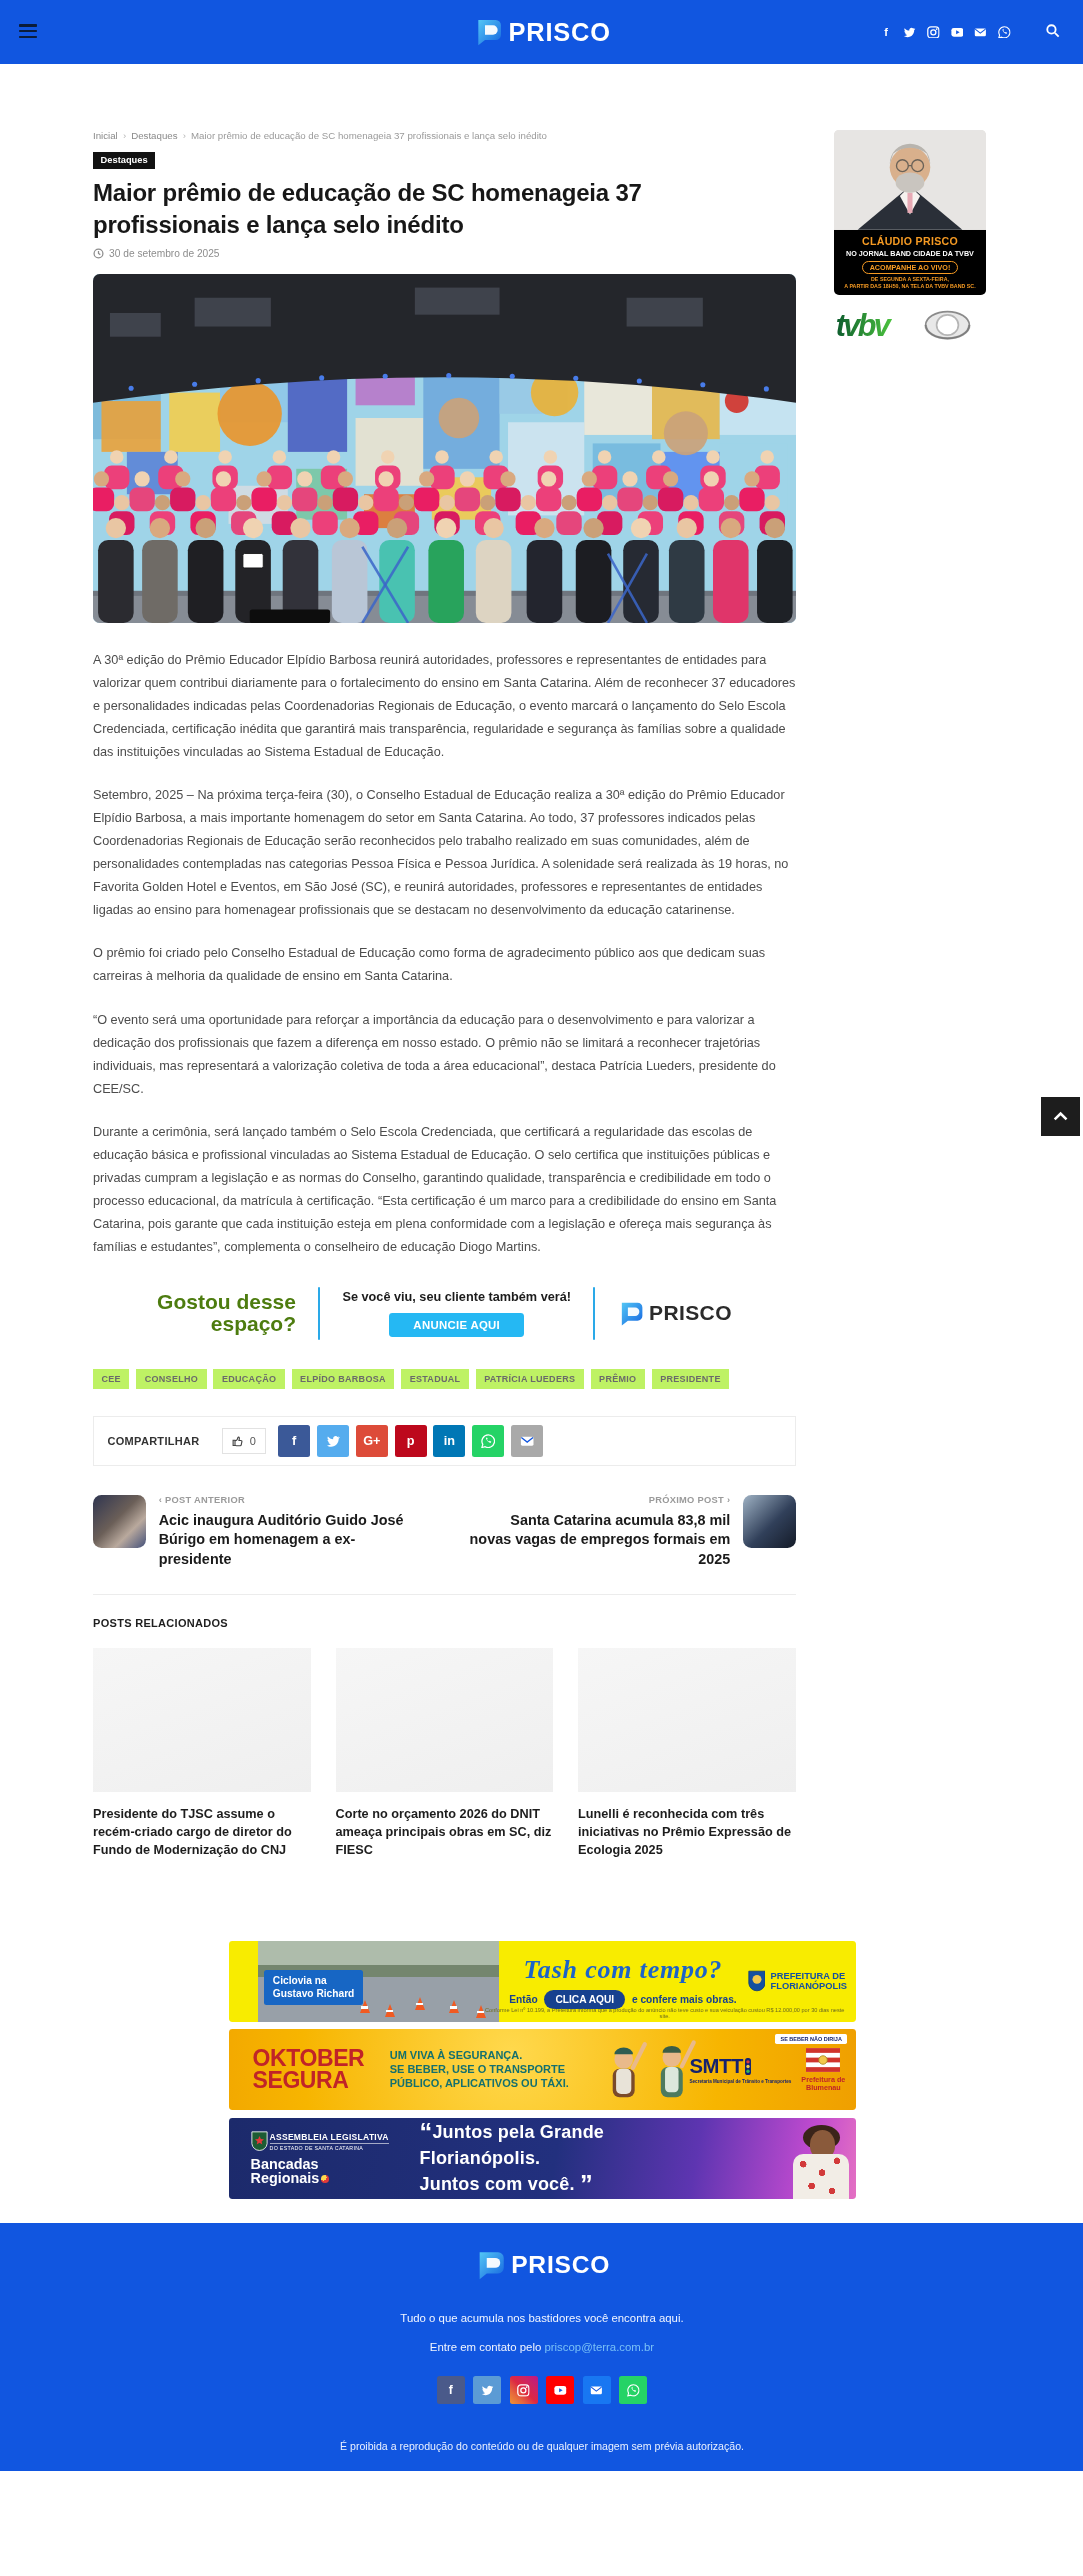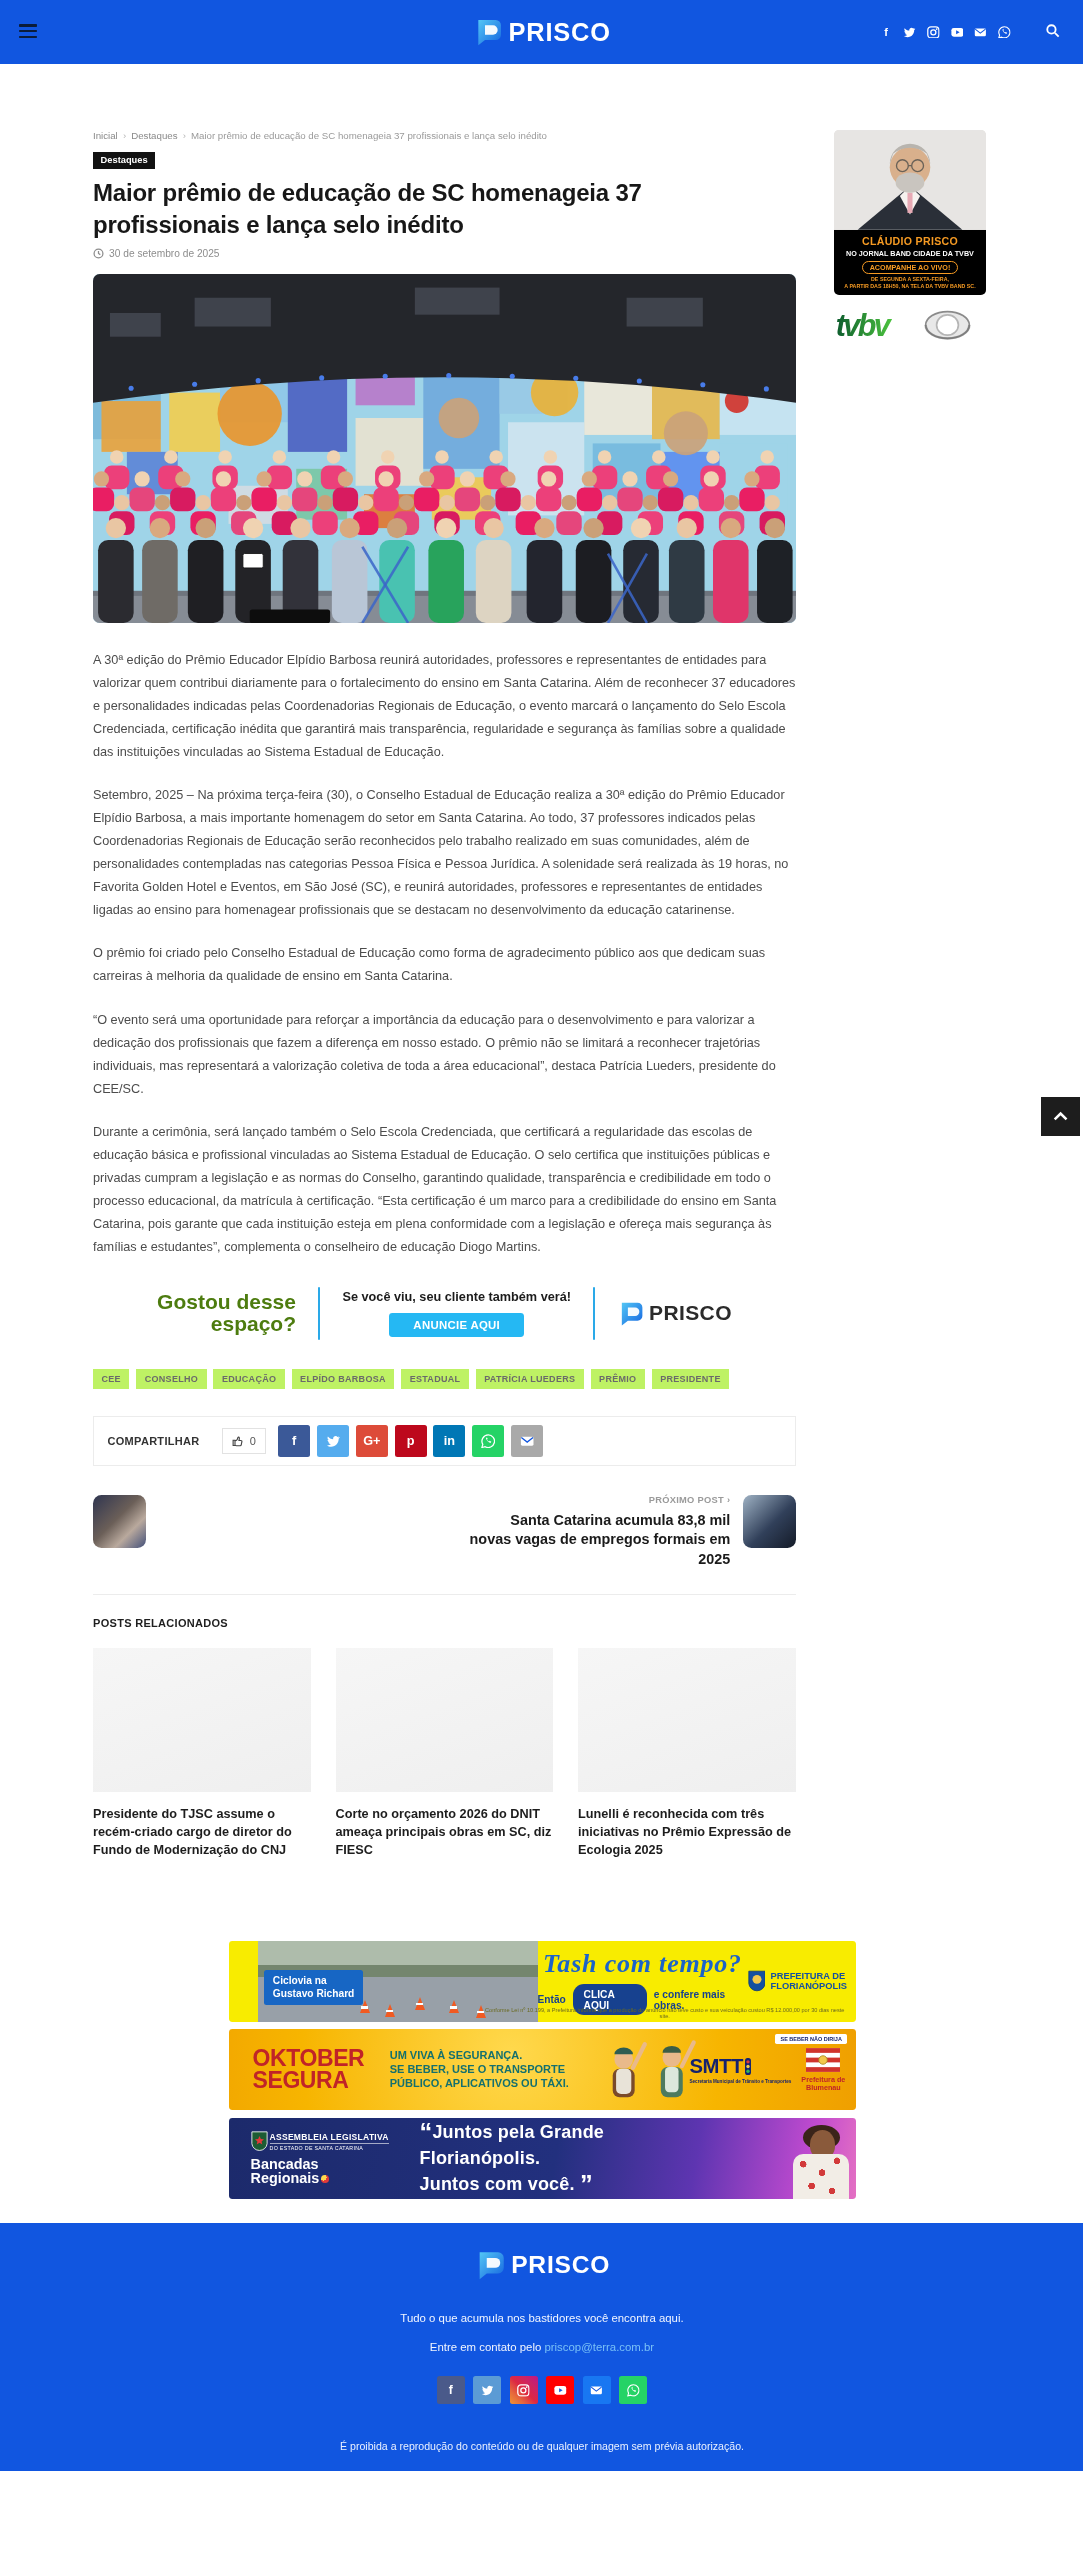--- a/index.html
+++ b/index.html
@@ -103,21 +103,21 @@
   
   .to-top { position:absolute; top:1097px; right:4.2px; width:39px; height:39px; background:#1d1d1d; display:flex; align-items:center; justify-content:center; cursor:pointer; z-index:5; }
   .to-top svg { width:15.2px; height:10.2px; stroke:#fff; stroke-width:3; fill:none; }
 
   
   .banners { width:627px; margin:81px auto 0; display:flex; flex-direction:column; gap:7.6px; }
   .banner { height:81px; border-radius:3.4px; position:relative; overflow:hidden; cursor:pointer; }
 
   
   .b1 { background:#f8ec00; display:flex; }
-  .b1-photo { width:280px; height:100%; position:relative; flex:none; margin-left:29px;
+  .b1-photo { width:241px; height:100%; position:relative; flex:none; margin-left:29px;
     background:linear-gradient(#aebcab 0 30%, #74866e 30% 44%, #98a0a8 44% 100%); }
   .b1-label { position:absolute; left:6.8px; top:29px; background:#1766c4; color:#fff; font-weight:800; font-size:10.2px; line-height:1.25; padding:5.1px 8.5px; border-radius:2.5px; }
   .cone { position:absolute; bottom:8.5px; width:0; height:0; border-left:5.1px solid transparent; border-right:5.1px solid transparent; border-bottom:13.5px solid #f05a22; }
   .cone:after{content:"";position:absolute;left:-3.4px;top:6px;width:6.8px;height:2.5px;background:#fff;}
   .b1-mid { flex:1; display:flex; flex-direction:column; align-items:center; justify-content:center; padding-top:1.7px; }
   .b1-headline { font-family:"Liberation Serif","DejaVu Serif",serif; font-style:italic; font-weight:700; font-size:26px; color:#1c63c9; letter-spacing:0.8px; }
   .b1-cta-row { margin-top:5.1px; display:flex; align-items:center; gap:6.8px; font-size:10.2px; font-weight:800; color:#17418f; }
   .b1-cta { background:#17418f; color:#fff; font-weight:900; font-size:10.2px; padding:4.2px 11px; border-radius:11px; }
   .b1-brand { width:108px; flex:none; display:flex; align-items:center; gap:5.1px; padding-right:8.5px; }
   .b1-brand-txt { color:#1450a0; font-weight:900; font-size:9.3px; line-height:1.1; }
@@ -535,20 +535,24 @@
               <use href="#i-mail"></use>
             </svg>
           </span>
       </div>
     </div>
 
     
     <div class="post-nav">
       <div class="pn prev">
         <div class="pn-thumb prev-img"></div>
+        <div>
+          <div class="pn-label">‹ POST ANTERIOR</div>
+          <div class="pn-title">Acic inaugura Auditório Guido José Búrigo em homenagem a ex-presidente</div>
+        </div>
       </div>
       <div class="pn next">
         <div style="flex:1">
           <div class="pn-label">PRÓXIMO POST ›</div>
           <div class="pn-title">Santa Catarina acumula 83,8 mil novas vagas de empregos formais em 2025</div>
         </div>
         <div class="pn-thumb next-img"></div>
       </div>
     </div>
 

